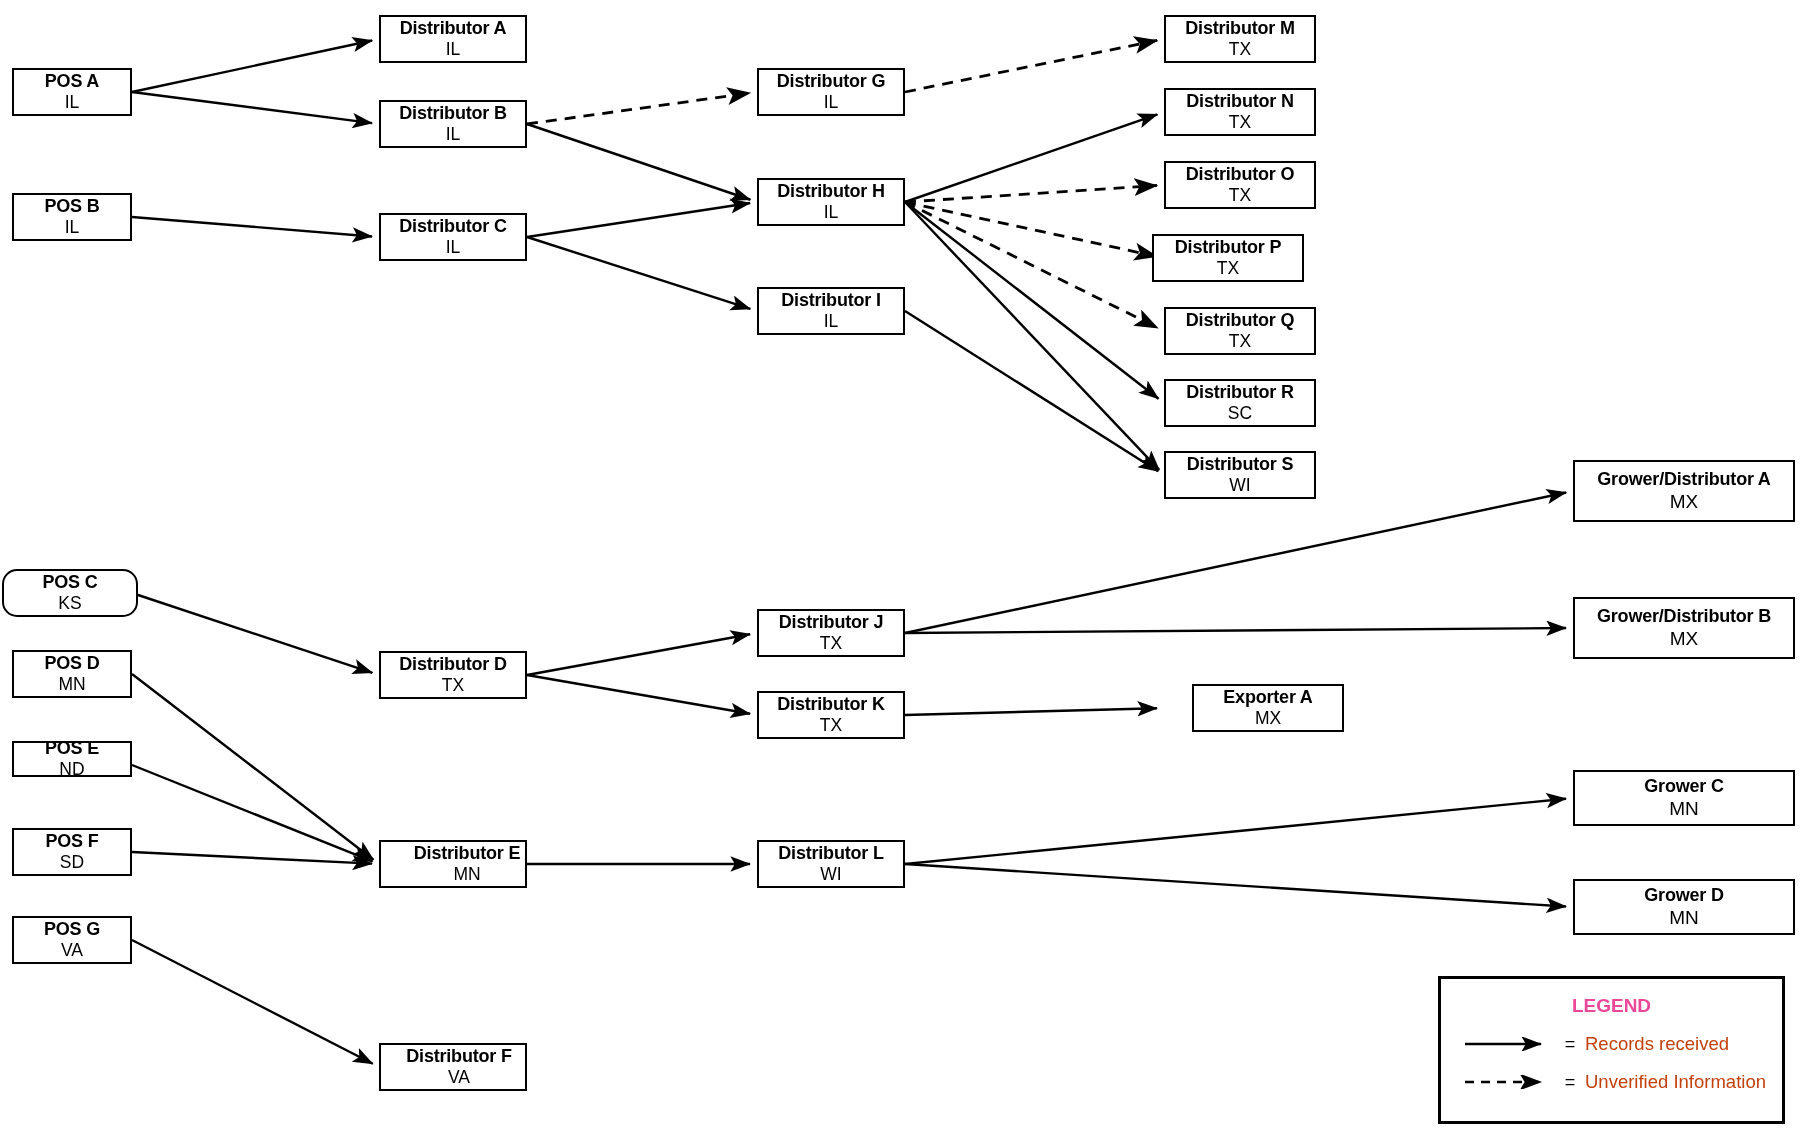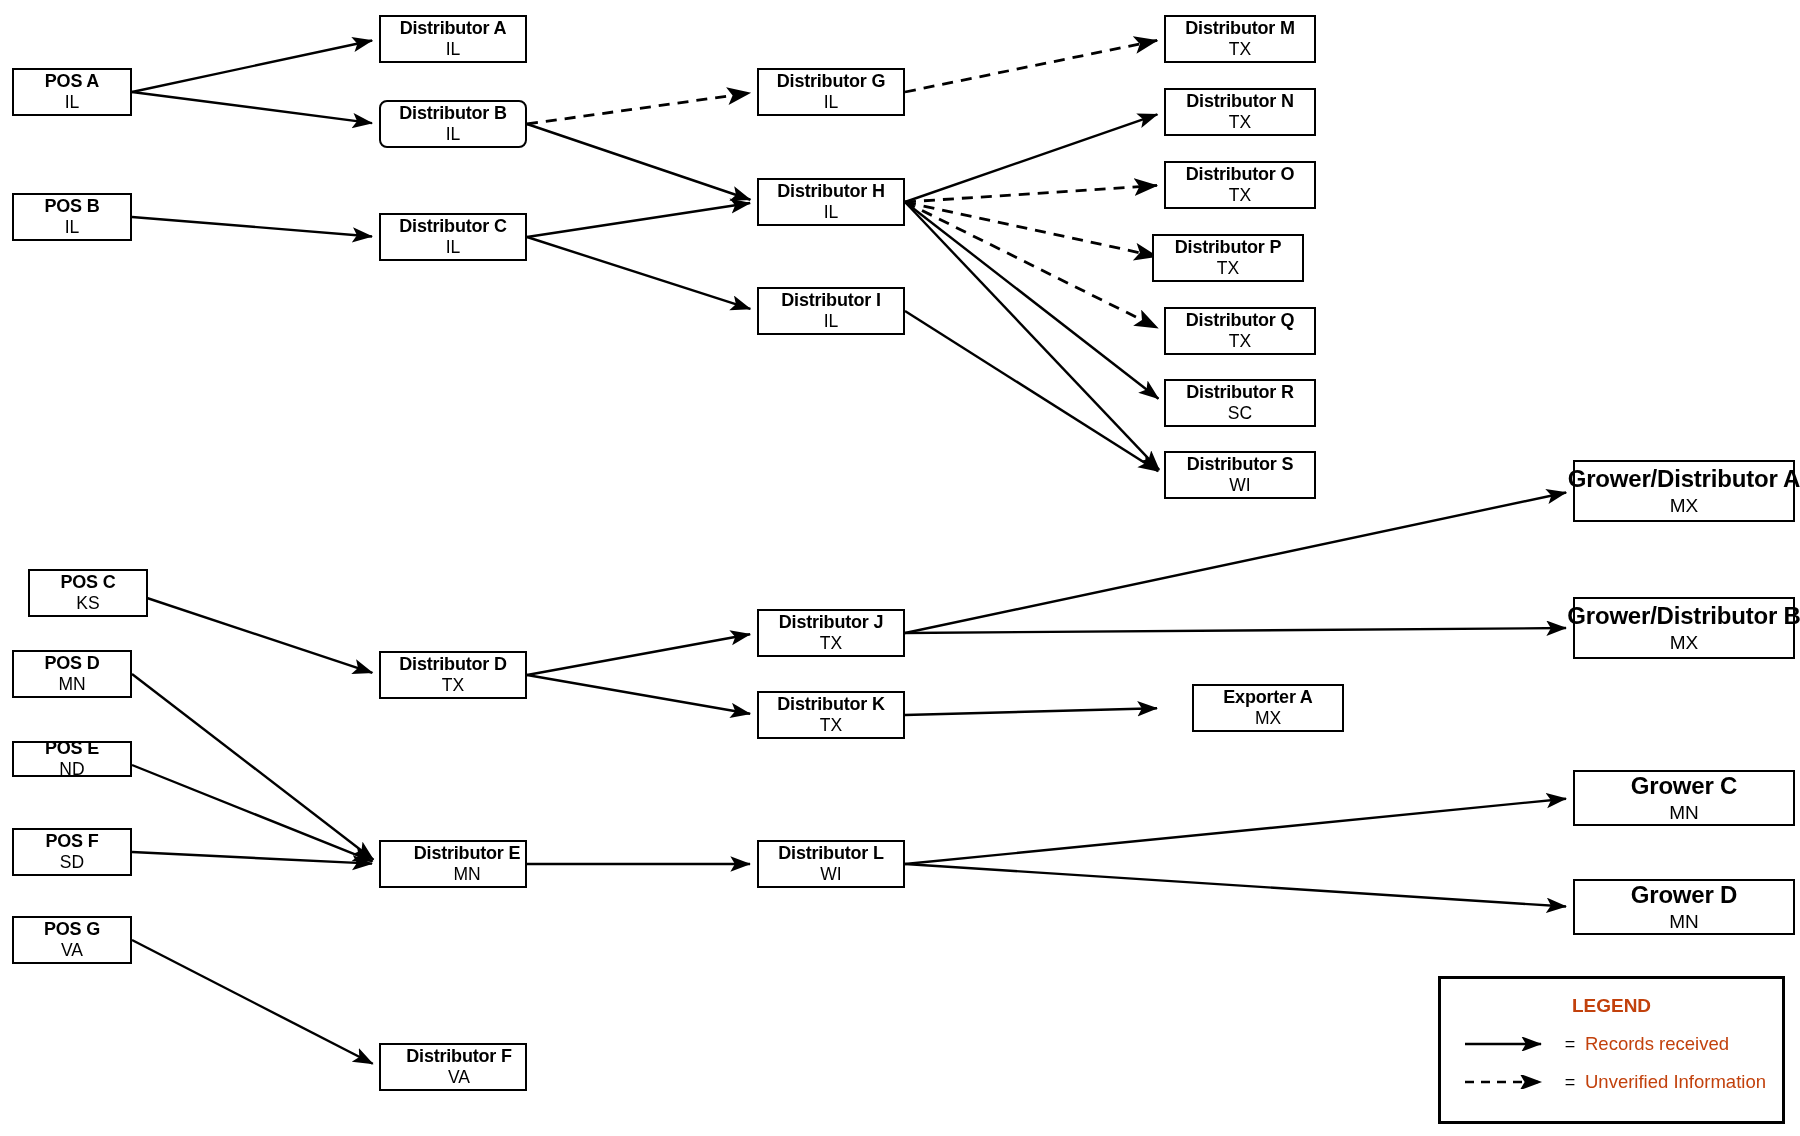--- a/index.html
+++ b/index.html
@@ -33,21 +33,21 @@
     background: #ffffff;
     display: flex;
     flex-direction: column;
     align-items: center;
     justify-content: center;
     line-height: 1.12;
     z-index: 3;
   }
   .node .node-title {
     font-weight: bold;
-    font-size: 24px;
+    font-size: 18px;
     color: #000000;
     letter-spacing: -0.2px;
     white-space: nowrap;
   }
   .node .node-sub {
     font-weight: normal;
     font-size: 19px;
     color: #000000;
     margin-top: 2px;
     white-space: nowrap;
@@ -65,21 +65,21 @@
     border: 3px solid #000000;
     background: #ffffff;
     box-sizing: border-box;
     z-index: 3;
   }
   #legend-title {
     text-align: center;
     font-weight: bold;
     font-size: 19px;
     margin-top: 16px;
-    color: #c2410c;
+    color: #ec4899;
   }
   .legend-row {
     display: flex;
     align-items: center;
     margin-top: 16px;
     padding-left: 22px;
   }
   .legend-sample {
     width: 92px;
     height: 14px;
@@ -144,21 +144,21 @@
 
   <div id="nodes-layer">
       <div class="node small" style="left: 12px; top: 68px; width: 120px; height: 48px;">
         <div class="node-title">POS A</div>
         <div class="node-sub">IL</div>
       </div>
       <div class="node small" style="left: 12px; top: 193px; width: 120px; height: 48px;">
         <div class="node-title">POS B</div>
         <div class="node-sub">IL</div>
       </div>
-      <div class="node small" style="left: 28px; top: 569px; width: 120px; height: 48px;">
+      <div class="node small" style="left: 2px; top: 569px; width: 136px; height: 48px; border-radius: 15px;">
         <div class="node-title">POS C</div>
         <div class="node-sub">KS</div>
       </div>
       <div class="node small" style="left: 12px; top: 650px; width: 120px; height: 48px;">
         <div class="node-title">POS D</div>
         <div class="node-sub">MN</div>
       </div>
       <div class="node small" style="left: 12px; top: 741px; width: 120px; height: 36px;">
         <div class="node-title">POS E</div>
         <div class="node-sub">ND</div>
@@ -168,21 +168,21 @@
         <div class="node-sub">SD</div>
       </div>
       <div class="node small" style="left: 12px; top: 916px; width: 120px; height: 48px;">
         <div class="node-title">POS G</div>
         <div class="node-sub">VA</div>
       </div>
       <div class="node small" style="left: 379px; top: 15px; width: 148px; height: 48px;">
         <div class="node-title">Distributor A</div>
         <div class="node-sub">IL</div>
       </div>
-      <div class="node small" style="left: 379px; top: 100px; width: 148px; height: 48px; border-radius: 8px;">
+      <div class="node small" style="left: 379px; top: 100px; width: 148px; height: 48px;">
         <div class="node-title">Distributor B</div>
         <div class="node-sub">IL</div>
       </div>
       <div class="node small" style="left: 379px; top: 213px; width: 148px; height: 48px;">
         <div class="node-title">Distributor C</div>
         <div class="node-sub">IL</div>
       </div>
       <div class="node small" style="left: 379px; top: 651px; width: 148px; height: 48px;">
         <div class="node-title">Distributor D</div>
         <div class="node-sub">TX</div>

